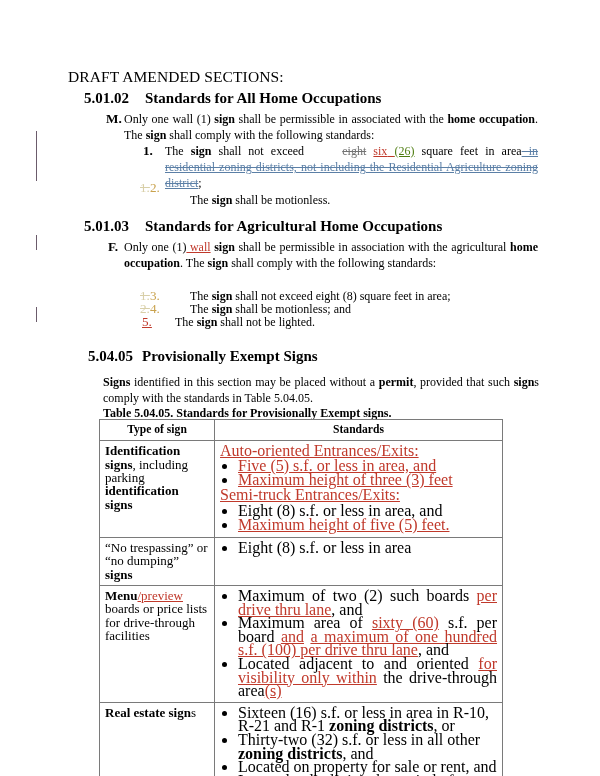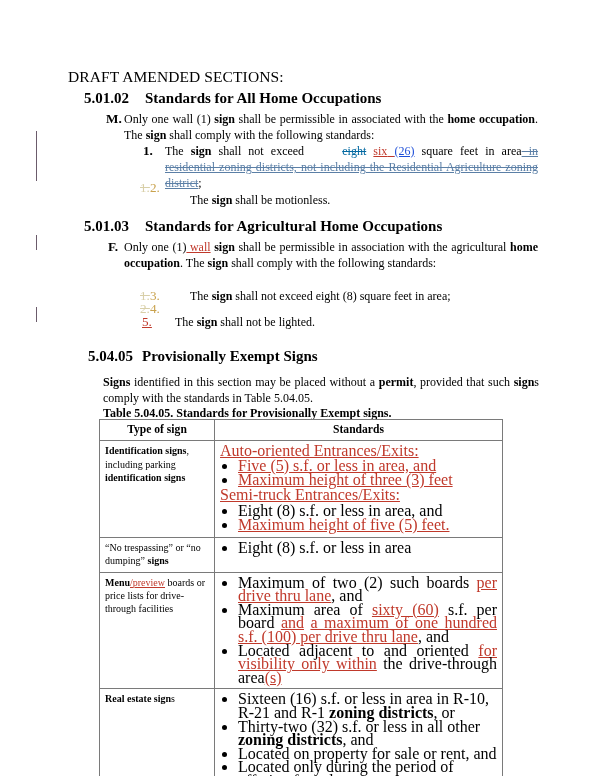--- a/index.html
+++ b/index.html
@@ -82,22 +82,22 @@
 
   
   .item-letter {
     position: absolute;
     font-weight: bold;
     font-size: 13.2px;
   }
 
   
   .ins      { color: #c0392b; text-decoration: underline; }
-  .del      { color: #0369a1; text-decoration: line-through; margin-left: 31px; }
-  .ins-purple { color: #1d4ed8; text-decoration: underline; }
+  .del      { color: #737373; text-decoration: line-through; margin-left: 31px; }
+  .ins-purple { color: #4d7c0f; text-decoration: underline; }
   .blue-del { color: #5b7fa6; text-decoration: underline line-through; }
   .num-old  { color: #d8cfa8; text-decoration: line-through; }
   .num-new  { color: #c9a24d; }
   .num-ins  { color: #c0392b; text-decoration: underline; }
 
   
   #p-M {
     left: 124px;
     top: 111px;
     width: 414px;
@@ -164,21 +164,21 @@
   }
   table.std th {
     text-align: center;
     font-weight: bold;
     font-size: 11.6px;
     padding: 3px 5px 4px 5px;
   }
   table.std th.type-col { width: 104px; }
   td.type-col {
     width: 104px;
-    font-size: 10px;
+    font-size: 13px;
     line-height: 13.4px;
   }
   td.std-col { font-size: 16px; line-height: 13.6px; }
 
   ul.tight {
     margin: 0;
     padding-left: 18px;
     list-style: disc;
   }
   ul.tight li { margin: 0 0 0 0; padding: 0; }
@@ -215,20 +215,21 @@
     <span class="sec-num">5.01.03</span><span class="sec-title">Standards for Agricultural Home Occupations</span>
   </div>
 
   <div class="item-letter" id="F-letter">F.</div>
   <div class="para" id="p-F"><span>Only one (1)</span><span class="ins"> wall</span><span> </span><b>sign</b><span> shall be permissible in association with the agricultural </span><b>home occupation</b><span>.  The </span><b>sign</b><span> shall comply with the following standards:</span></div>
 
   <div id="F1-num"><span class="num-old">1.</span><span class="num-new">3.</span></div>
   <div class="para" id="p-F1"><span>The </span><b>sign</b><span> shall not exceed eight (8) square feet in area;</span></div>
 
   <div id="F2-num"><span class="num-old">2.</span><span class="num-new">4.</span></div>
+  <div class="para" id="p-F2"><span>The </span><b>sign</b><span> shall be motionless; and</span></div>
 
   <div id="F3-num"><span class="num-ins">5.</span></div>
   <div class="para" id="p-F3"><span>The </span><b>sign</b><span> shall not be lighted.</span></div>
 
   <div class="h2 sec-5-04-05">
     <span class="sec-num">5.04.05</span><span class="sec-title">Provisionally Exempt Signs</span>
   </div>
 
   <div class="para" id="p-exempt"><b>Signs</b><span> identified in this section may be placed without a </span><b>permit</b><span>, provided that such </span><b>sign</b><span>s comply with the standards in Table 5.04.05.</span></div>
   <div class="para" id="p-tablecap">Table 5.04.05.  Standards for Provisionally Exempt signs.</div>

